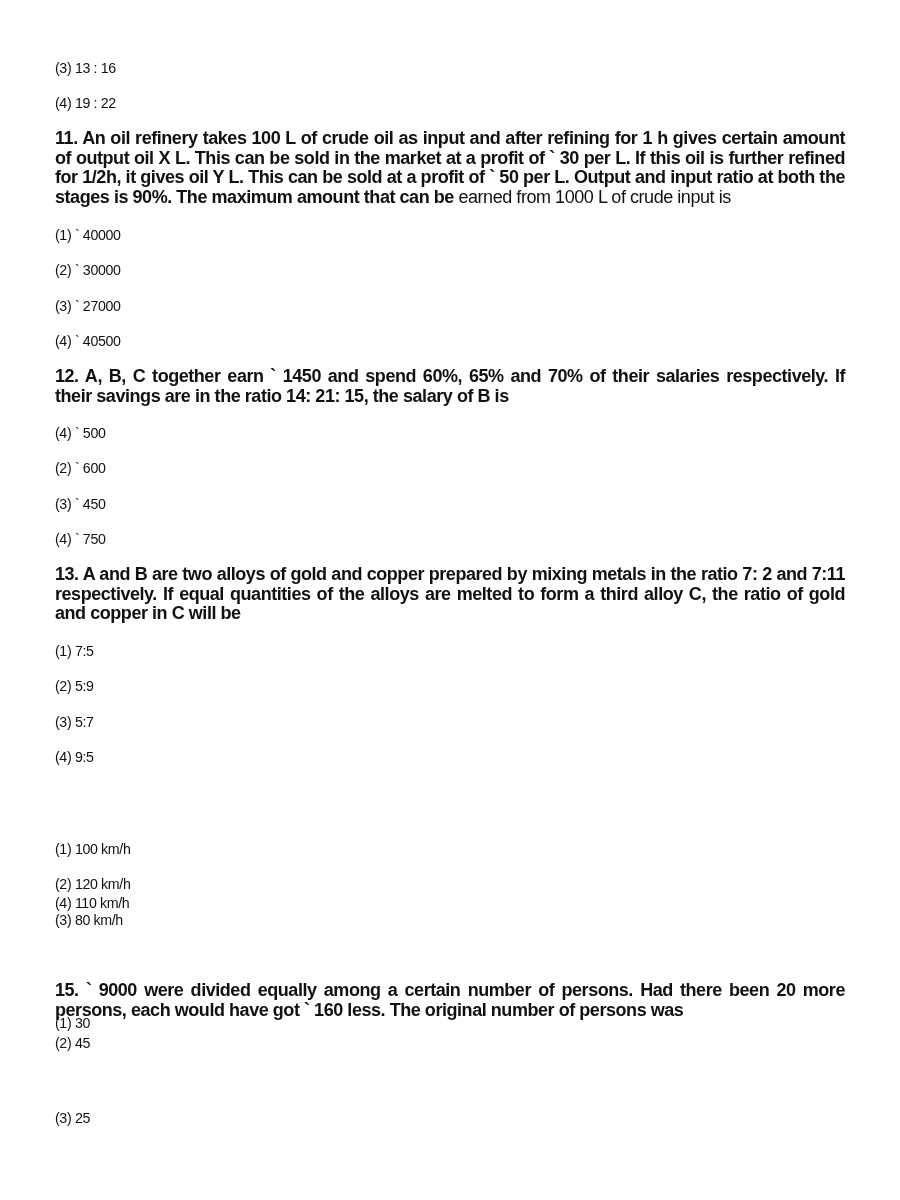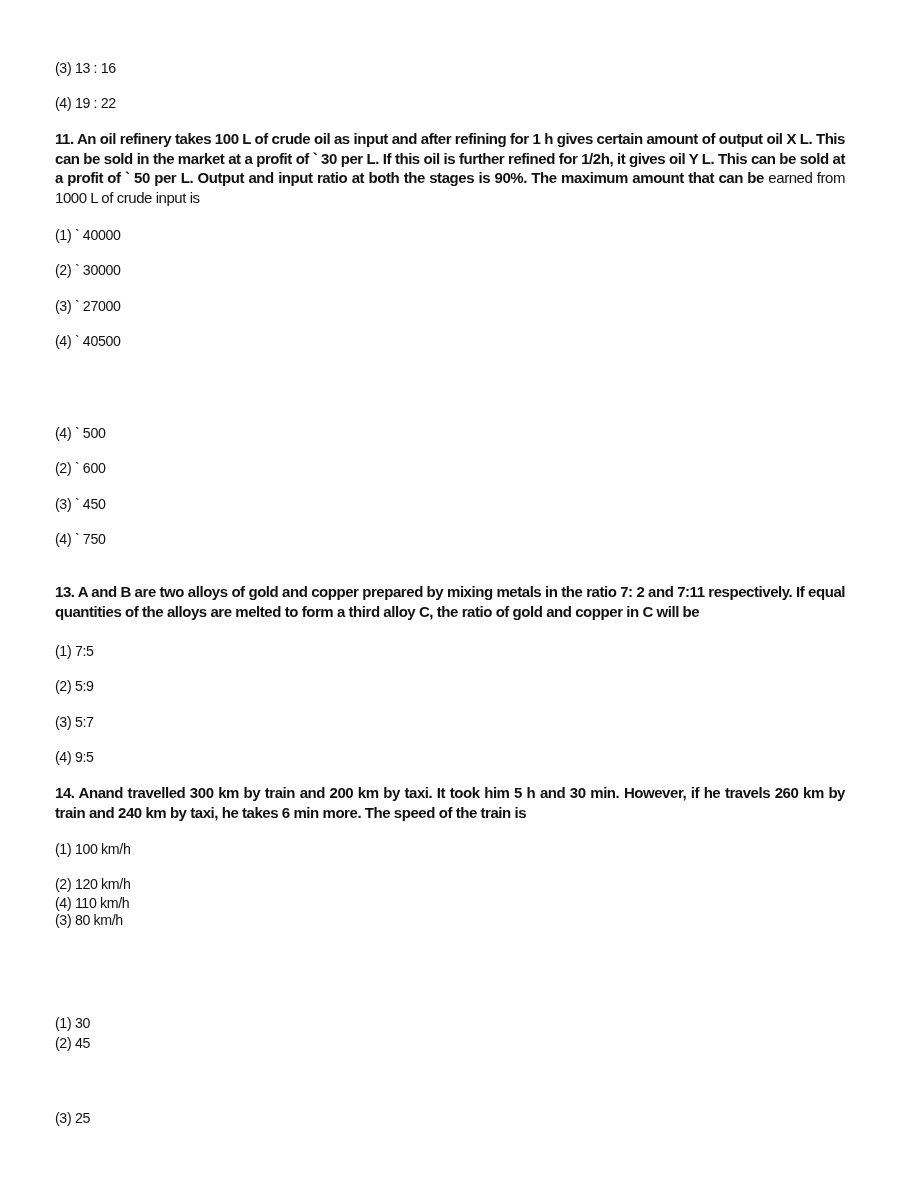--- a/index.html
+++ b/index.html
@@ -31,21 +31,21 @@
       white-space: nowrap;
       letter-spacing: -0.35px;
     }
     .opt {
       font-weight: normal;
     }
     .q {
       position: absolute;
       left: 55px;
       width: 790px;
-      font-size: 15px;
+      font-size: 18px;
       line-height: 19.5px;
       font-weight: bold;
       text-align: justify;
       letter-spacing: -0.45px;
     }
     .q .normal {
       font-weight: normal;
     }
   </style>
 </head>
@@ -59,40 +59,44 @@
   <div class="q" style="top:119px">
     <span>11.</span>
     <span>An oil refinery takes 100 L of crude oil as input and after refining for 1 h gives certain amount of output oil X L. This can be sold in the market at a profit of ` 30 per L. If this oil is further refined for 1/2h, it gives oil Y L. This can be sold at a profit of ` 50 per L. Output and input ratio at both the stages is 90%. The maximum amount that can be</span>
     <span class="normal">earned from 1000 L of crude input is</span>
   </div>
   <div class="line opt" style="top:216px">(1) ` 40000</div>
   <div class="line opt" style="top:251px">(2) ` 30000</div>
   <div class="line opt" style="top:287px">(3) ` 27000</div>
   <div class="line opt" style="top:322px">(4) ` 40500</div>
 
+  <div class="q" style="top:357px">
+    <span>12.</span>
+    <span>A, B, C together earn ` 1450 and spend 60%, 65% and 70% of their salaries respectively. If their savings are in the ratio 14: 21: 15, the salary of B is</span>
+  </div>
   <div class="line opt" style="top:414px">(4) ` 500</div>
   <div class="line opt" style="top:449px">(2) ` 600</div>
   <div class="line opt" style="top:485px">(3) ` 450</div>
   <div class="line opt" style="top:520px">(4) ` 750</div>
 
-  <div class="q" style="top:572px">
+  <div class="q" style="top:555px">
     <span>13.</span>
     <span>A and B are two alloys of gold and copper prepared by mixing metals in the ratio 7: 2 and 7:11 respectively. If equal quantities of the alloys are melted to form a third alloy C, the ratio of gold and copper in C will be</span>
   </div>
   <div class="line opt" style="top:632px">(1) 7:5</div>
   <div class="line opt" style="top:667px">(2) 5:9</div>
   <div class="line opt" style="top:703px">(3) 5:7</div>
   <div class="line opt" style="top:738px">(4) 9:5</div>
 
-  <div class="q" style="top:773px">
-    <span>14.</span>
-    <span>Anand travelled 300 km by train and 200 km by taxi. It took him 5 h and 30 min. However, if he travels 260 km by train and 240 km by taxi, he takes 6 min more. The speed of the train is</span>
-  </div>
   <div class="line opt" style="top:830px">(1) 100 km/h</div>
   <div class="line opt" style="top:865px">(2) 120 km/h</div>
   <div class="line opt" style="top:901px">(3) 80 km/h</div>
   <div class="line opt" style="top:884px">(4) 110 km/h</div>
 
+  <div class="q" style="top:971px">
+    <span>15.</span>
+    <span>` 9000 were divided equally among a certain number of persons. Had there been 20 more persons, each would have got ` 160 less. The original number of persons was</span>
+  </div>
   <div class="line opt" style="top:1004px">(1) 30</div>
   <div class="line opt" style="top:1024px">(2) 45</div>
   <div class="line opt" style="top:1099px">(3) 25</div>
 
 </div>
 
 </body></html>

